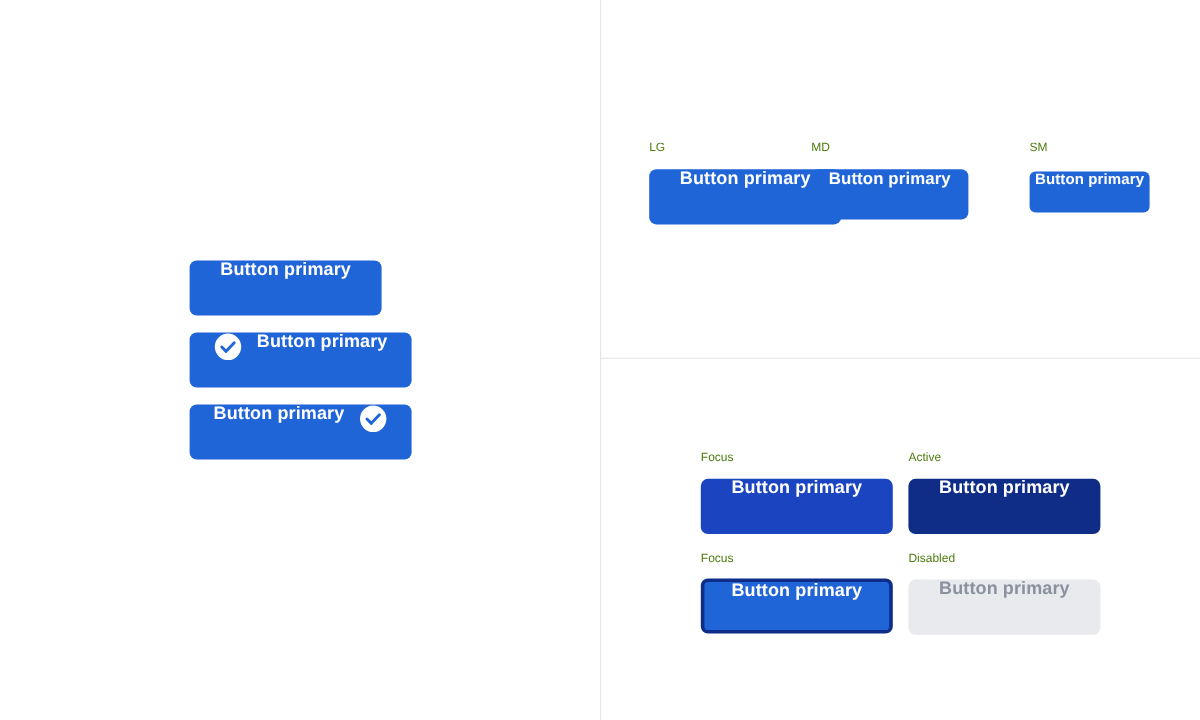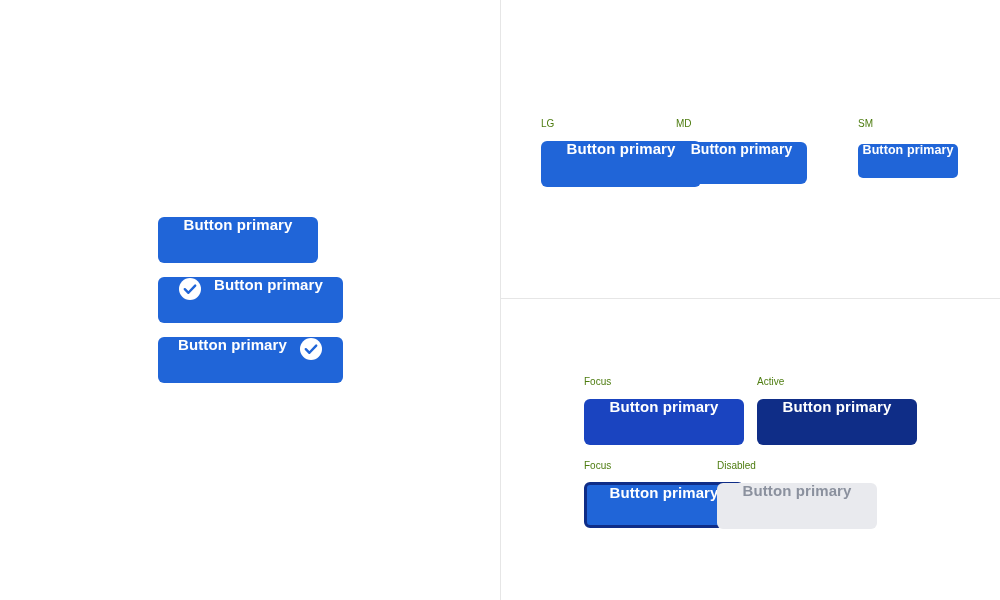--- a/index.html
+++ b/index.html
@@ -89,21 +89,21 @@
 
   .btn-static { position: static; }
   .btn-lg { width: 160px; height: 46px; font-size: 15px; }
   .btn-md { width: 131px; height: 42px; font-size: 14px; }
   .btn-sm { width: 100px; height: 34px; font-size: 12.5px; padding: 0 12px; border-radius: 5px; }
 
   
   #state-hover    { left: 584px; top: 377px; }
   #state-active   { left: 757px; top: 377px; }
   #state-focus    { left: 584px; top: 461px; }
-  #state-disabled { left: 717px; top: 461px; }
+  #state-disabled { left: 757px; top: 461px; }
 
   .btn-hover    { background: #1a44c0; }
   .btn-active   { background: #0f2d87; }
   .btn-focus    { background: #2065d8; border: 3px solid #0f2d87; }
   .btn-disabled { background: #e9eaee; color: #8b919e; cursor: default; }
 </style>
 </head>
 <body>
 
 <div class="divider-vertical"></div>

